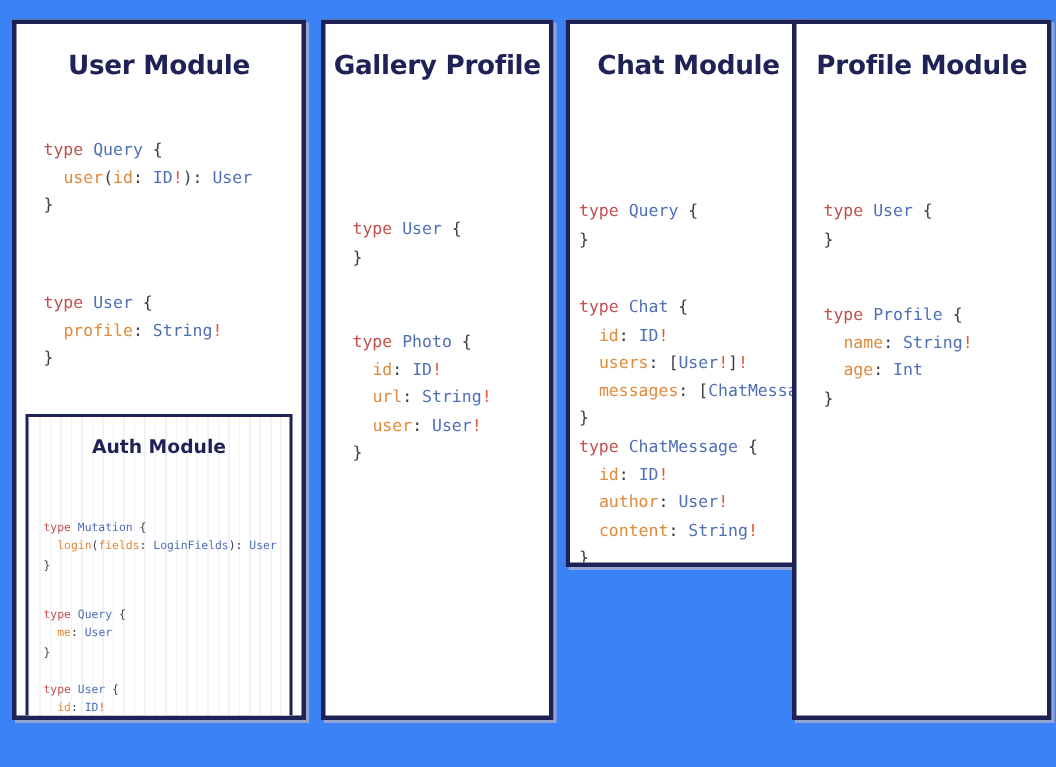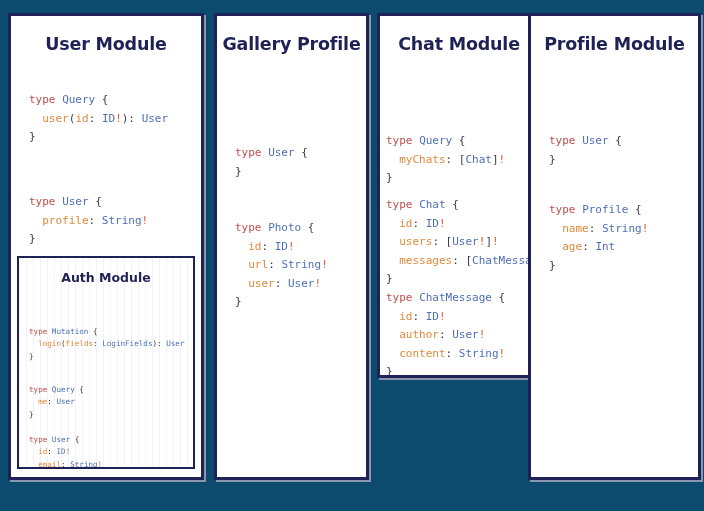--- a/index.html
+++ b/index.html
@@ -12,21 +12,21 @@
     width: 704px;
     height: 511px;
     font-family: "Liberation Sans", sans-serif;
     overflow: hidden;
   }
 
   #canvas {
     position: relative;
     width: 704px;
     height: 511px;
-    background: #0c4a6e;
+    background: #3b82f6;
   }
 
   
   .panel {
     position: absolute;
     background: #ffffff;
     border: 3px solid #1f2256;
     box-sizing: border-box;
     box-shadow: 2px 2px 0 0 rgba(180,176,196,0.75);
     overflow: hidden;
@@ -107,21 +107,21 @@
 
 <div id="canvas">
 
   <div class="panel" style="left:8px; top:13px; width:196px; height:467px;">
     <div class="panel-title">User Module</div>
 
     <div class="code code-block" style="top:75px;"><div><span class="kw">type </span><span class="tname">Query</span><span class="punc"> {</span></div><div><span class="punc">  </span><span class="fld">user</span><span class="punc">(</span><span class="fld">id</span><span class="punc">: </span><span class="ttype">ID</span><span class="bang">!</span><span class="punc">): </span><span class="ttype">User</span></div><div><span class="punc">}</span></div></div>
 
     <div class="code code-block" style="top:177px;"><div><span class="kw">type </span><span class="tname">User</span><span class="punc"> {</span></div><div><span class="punc">  </span><span class="fld">profile</span><span class="punc">: </span><span class="ttype">String</span><span class="bang">!</span></div><div><span class="punc">}</span></div></div>
 
-    <div class="subpanel" style="left:6px; top:240px; width:178px; height:213px;">
+    <div class="subpanel" style="left:6px; top:260px; width:178px; height:213px;">
       <div class="subpanel-grid"></div>
       <div class="subpanel-title">Auth Module</div>
 
       <div class="code-small" style="position:absolute; left:10px; top:48px;"><div><span class="kw">type </span><span class="tname">Mutation</span><span class="punc"> {</span></div><div><span class="punc">  </span><span class="fld">login</span><span class="punc">(</span><span class="fld">fields</span><span class="punc">: </span><span class="ttype">LoginFields</span><span class="punc">): </span><span class="ttype">User</span></div><div><span class="punc">}</span></div></div>
 
       <div class="code-small" style="position:absolute; left:10px; top:106px;"><div><span class="kw">type </span><span class="tname">Query</span><span class="punc"> {</span></div><div><span class="punc">  </span><span class="fld">me</span><span class="punc">: </span><span class="ttype">User</span></div><div><span class="punc">}</span></div></div>
 
       <div class="code-small" style="position:absolute; left:10px; top:156px;"><div><span class="kw">type </span><span class="tname">User</span><span class="punc"> {</span></div><div><span class="punc">  </span><span class="fld">id</span><span class="punc">: </span><span class="ttype">ID</span><span class="bang">!</span></div><div><span class="punc">  </span><span class="fld">email</span><span class="punc">: </span><span class="ttype">String</span><span class="bang">!</span></div><div><span class="punc">}</span></div></div>
     </div>
   </div>
@@ -130,21 +130,21 @@
     <div class="panel-title">Gallery Profile</div>
 
     <div class="code code-block" style="top:128px;"><div><span class="kw">type </span><span class="tname">User</span><span class="punc"> {</span></div><div><span class="punc">}</span></div></div>
 
     <div class="code code-block" style="top:203px;"><div><span class="kw">type </span><span class="tname">Photo</span><span class="punc"> {</span></div><div><span class="punc">  </span><span class="fld">id</span><span class="punc">: </span><span class="ttype">ID</span><span class="bang">!</span></div><div><span class="punc">  </span><span class="fld">url</span><span class="punc">: </span><span class="ttype">String</span><span class="bang">!</span></div><div><span class="punc">  </span><span class="fld">user</span><span class="punc">: </span><span class="ttype">User</span><span class="bang">!</span></div><div><span class="punc">}</span></div></div>
   </div>
 
   <div class="panel" style="left:377px; top:13px; width:164px; height:365px;">
     <div class="panel-title">Chat Module</div>
 
-    <div class="code code-block" style="left:6px; top:116px;"><div><span class="kw">type </span><span class="tname">Query</span><span class="punc"> {</span></div><div><span class="punc">  </span><span class="fld">myChats</span><span class="punc">: [</span><span class="ttype">Chat</span><span class="punc">]</span><span class="bang">!</span></div><div><span class="punc">}</span></div></div>
+    <div class="code code-block" style="left:6px; top:116px;"><div><span class="kw">type </span><span class="tname">Query</span><span class="punc"> {</span></div><div><span class="punc">}</span></div></div>
 
     <div class="code code-block" style="left:6px; top:180px;"><div><span class="kw">type </span><span class="tname">Chat</span><span class="punc"> {</span></div><div><span class="punc">  </span><span class="fld">id</span><span class="punc">: </span><span class="ttype">ID</span><span class="bang">!</span></div><div><span class="punc">  </span><span class="fld">users</span><span class="punc">: [</span><span class="ttype">User</span><span class="bang">!</span><span class="punc">]</span><span class="bang">!</span></div><div><span class="punc">  </span><span class="fld">messages</span><span class="punc">: [</span><span class="ttype">ChatMessage</span></div><div><span class="punc">}</span></div></div>
 
     <div class="code code-block" style="left:6px; top:273px;"><div><span class="kw">type </span><span class="tname">ChatMessage</span><span class="punc"> {</span></div><div><span class="punc">  </span><span class="fld">id</span><span class="punc">: </span><span class="ttype">ID</span><span class="bang">!</span></div><div><span class="punc">  </span><span class="fld">author</span><span class="punc">: </span><span class="ttype">User</span><span class="bang">!</span></div><div><span class="punc">  </span><span class="fld">content</span><span class="punc">: </span><span class="ttype">String</span><span class="bang">!</span></div><div><span class="punc">}</span></div></div>
   </div>
 
   <div class="panel" style="left:528px; top:13px; width:173px; height:467px;">
     <div class="panel-title">Profile Module</div>
 
     <div class="code code-block" style="top:116px;"><div><span class="kw">type </span><span class="tname">User</span><span class="punc"> {</span></div><div><span class="punc">}</span></div></div>

